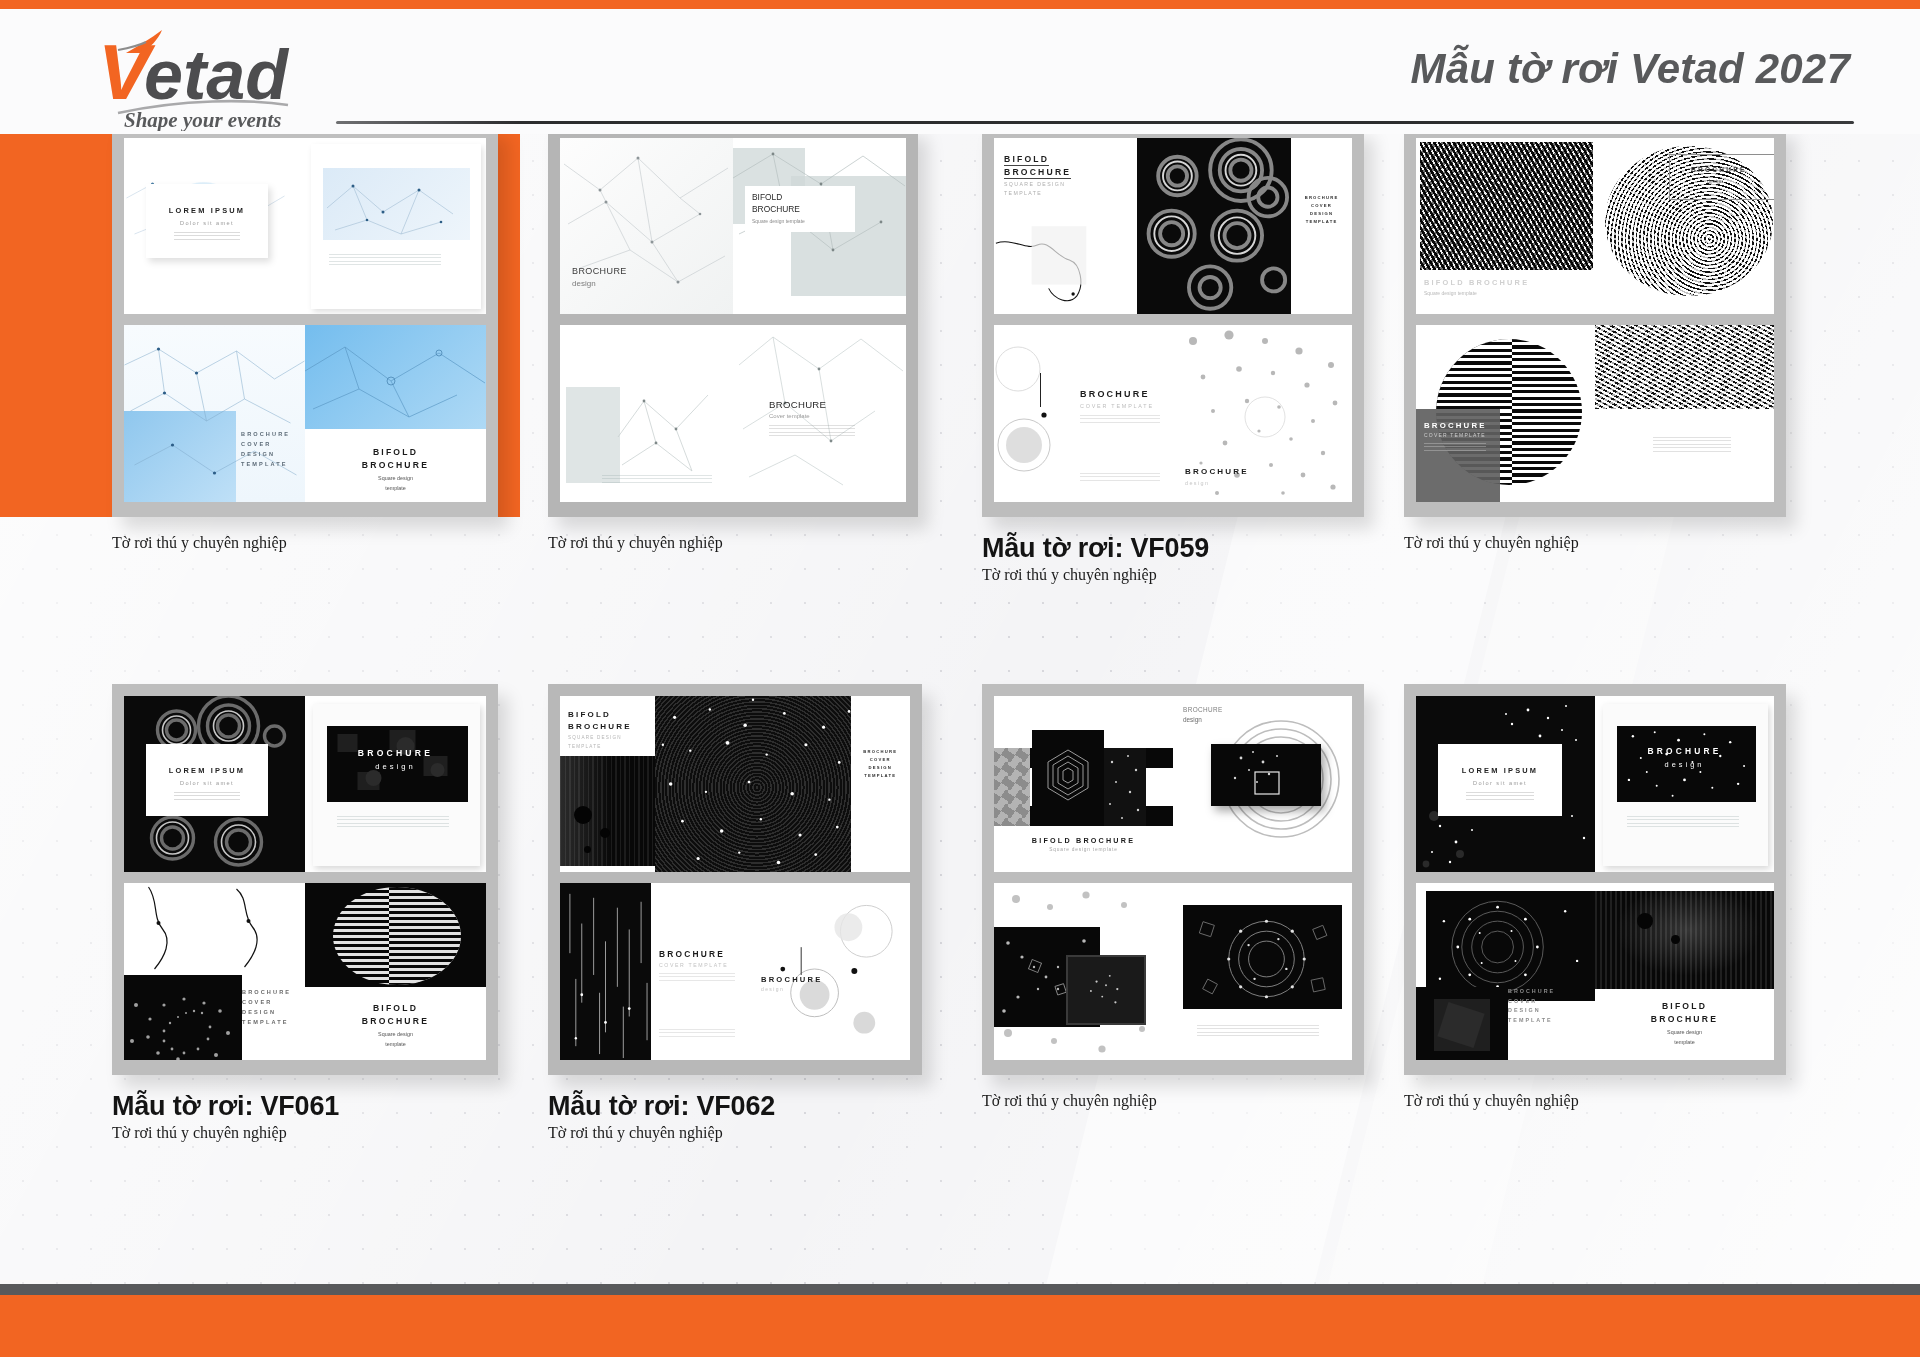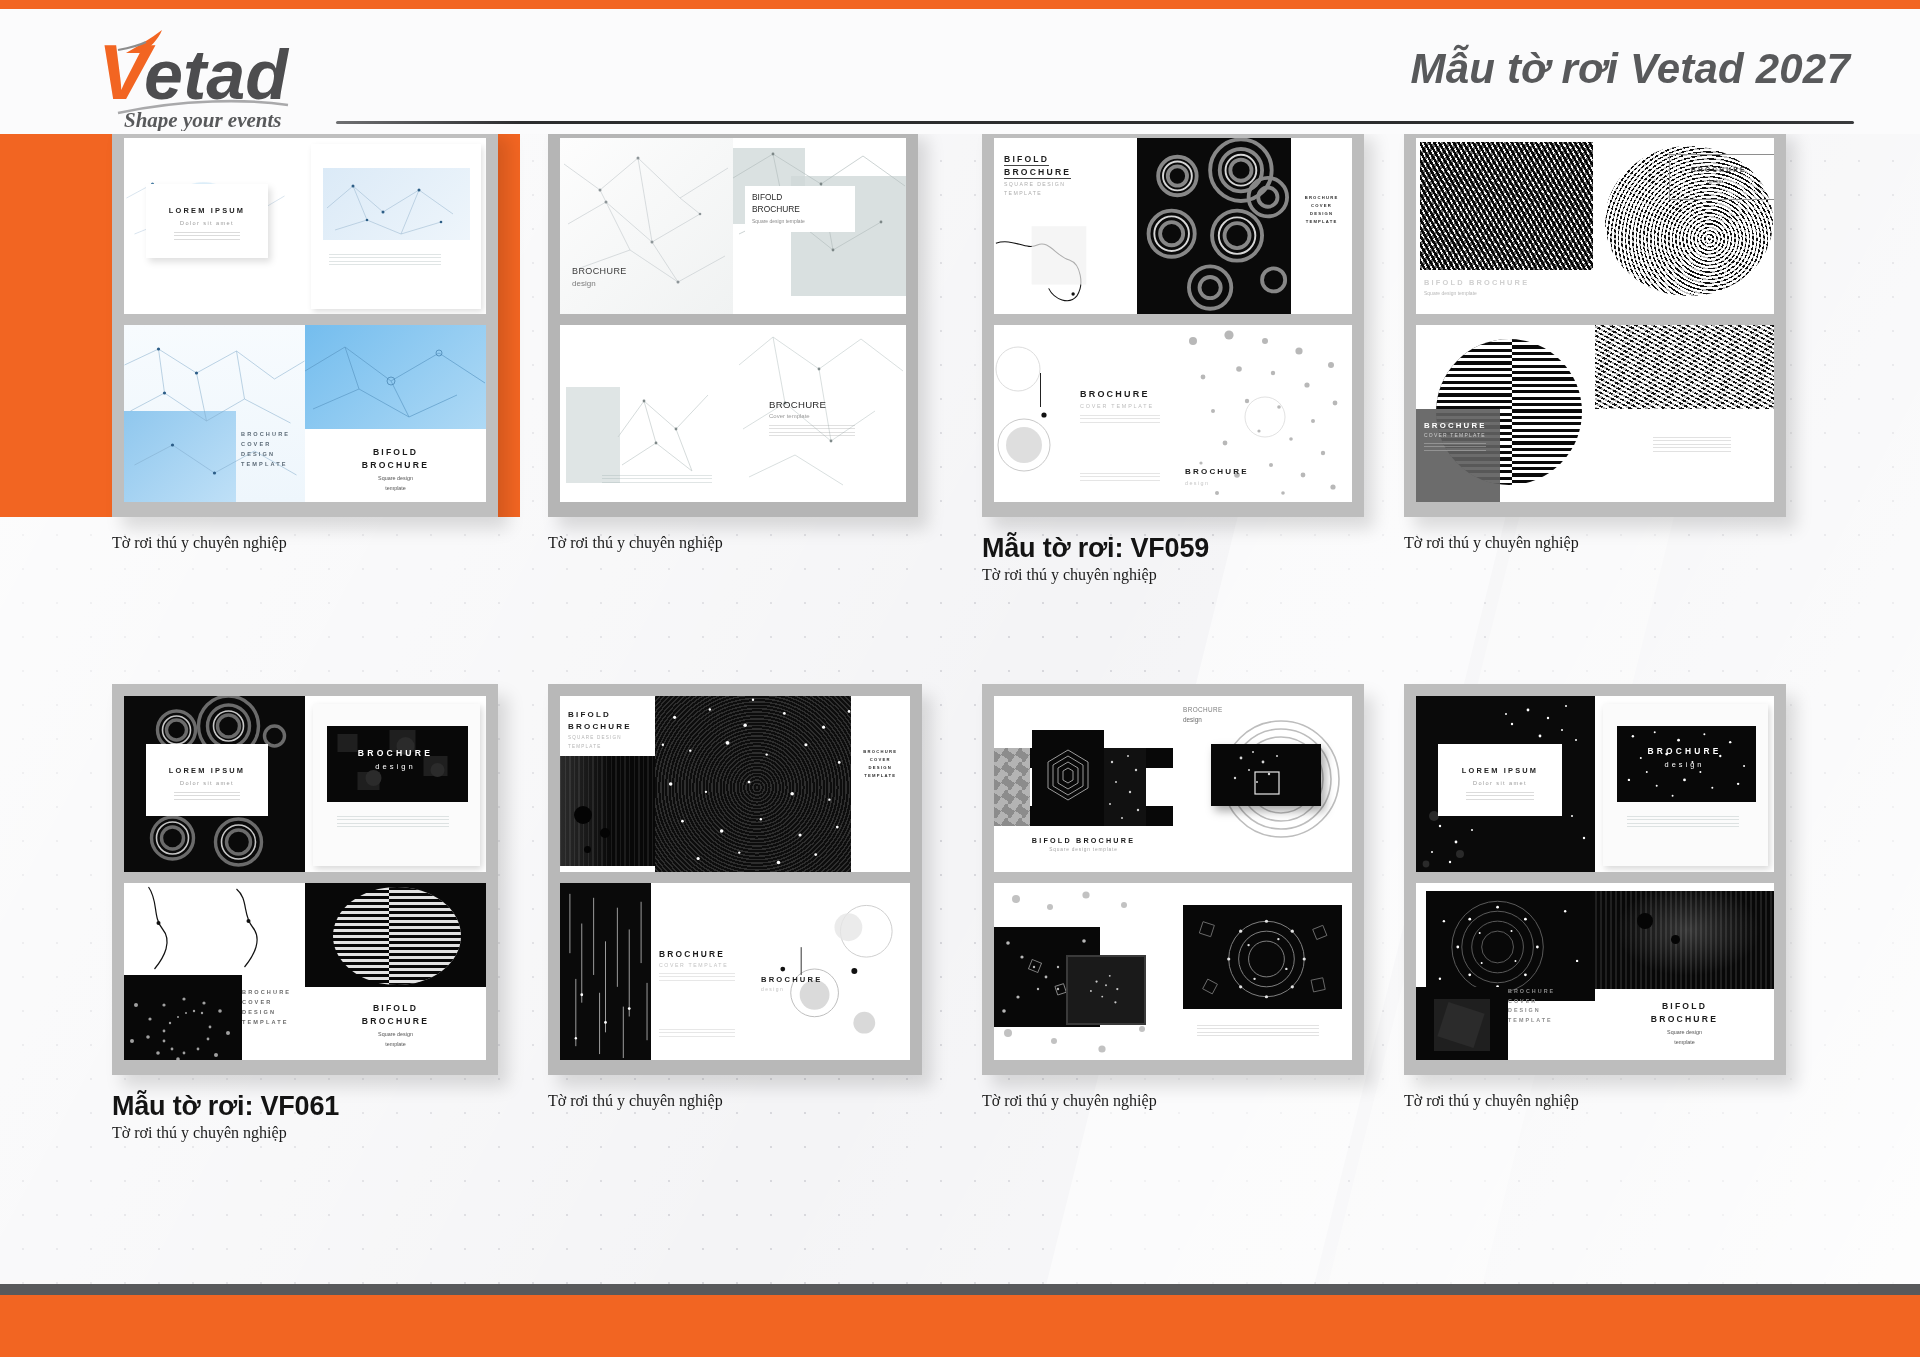--- a/index.html
+++ b/index.html
@@ -734,20 +734,21 @@
               <circle cx="106" cy="88" r="3" fill="#111"></circle>
               <circle cx="34" cy="86" r="2.4" fill="#111"></circle>
               <rect x="52" y="64" width="1" height="28" fill="#333"></rect>
             </svg>
             <div class="mt mt-cond" style="left:12px;top:92px;font-size:7.6px;color:#1b1b1b;">BROCHURE</div>
             <div class="mt" style="left:12px;top:103px;font-size:5px;letter-spacing:1.4px;color:#c3c3c3;">design</div>
           </div>
         </div>
       </div>
       <div class="caption">
+        <div class="cap-title">Mẫu tờ rơi: VF062</div>
         <div class="cap-sub">Tờ rơi thú y chuyên nghiệp</div>
       </div>
     </div>
 
     <div class="cell" style="left:982px; top:550px; width:390px;">
       <div class="frame" style="width:382px; height:391px; background:#bdbdbd;">
         <div class="spread" style="height:176px;">
           <div class="pg" style="width:50%;background:#fff;">
             <div style="position:absolute;left:0;top:52px;right:0;height:20px;background:#080808;"></div>
             <div style="position:absolute;left:0;top:110px;right:0;height:20px;background:#080808;"></div>

